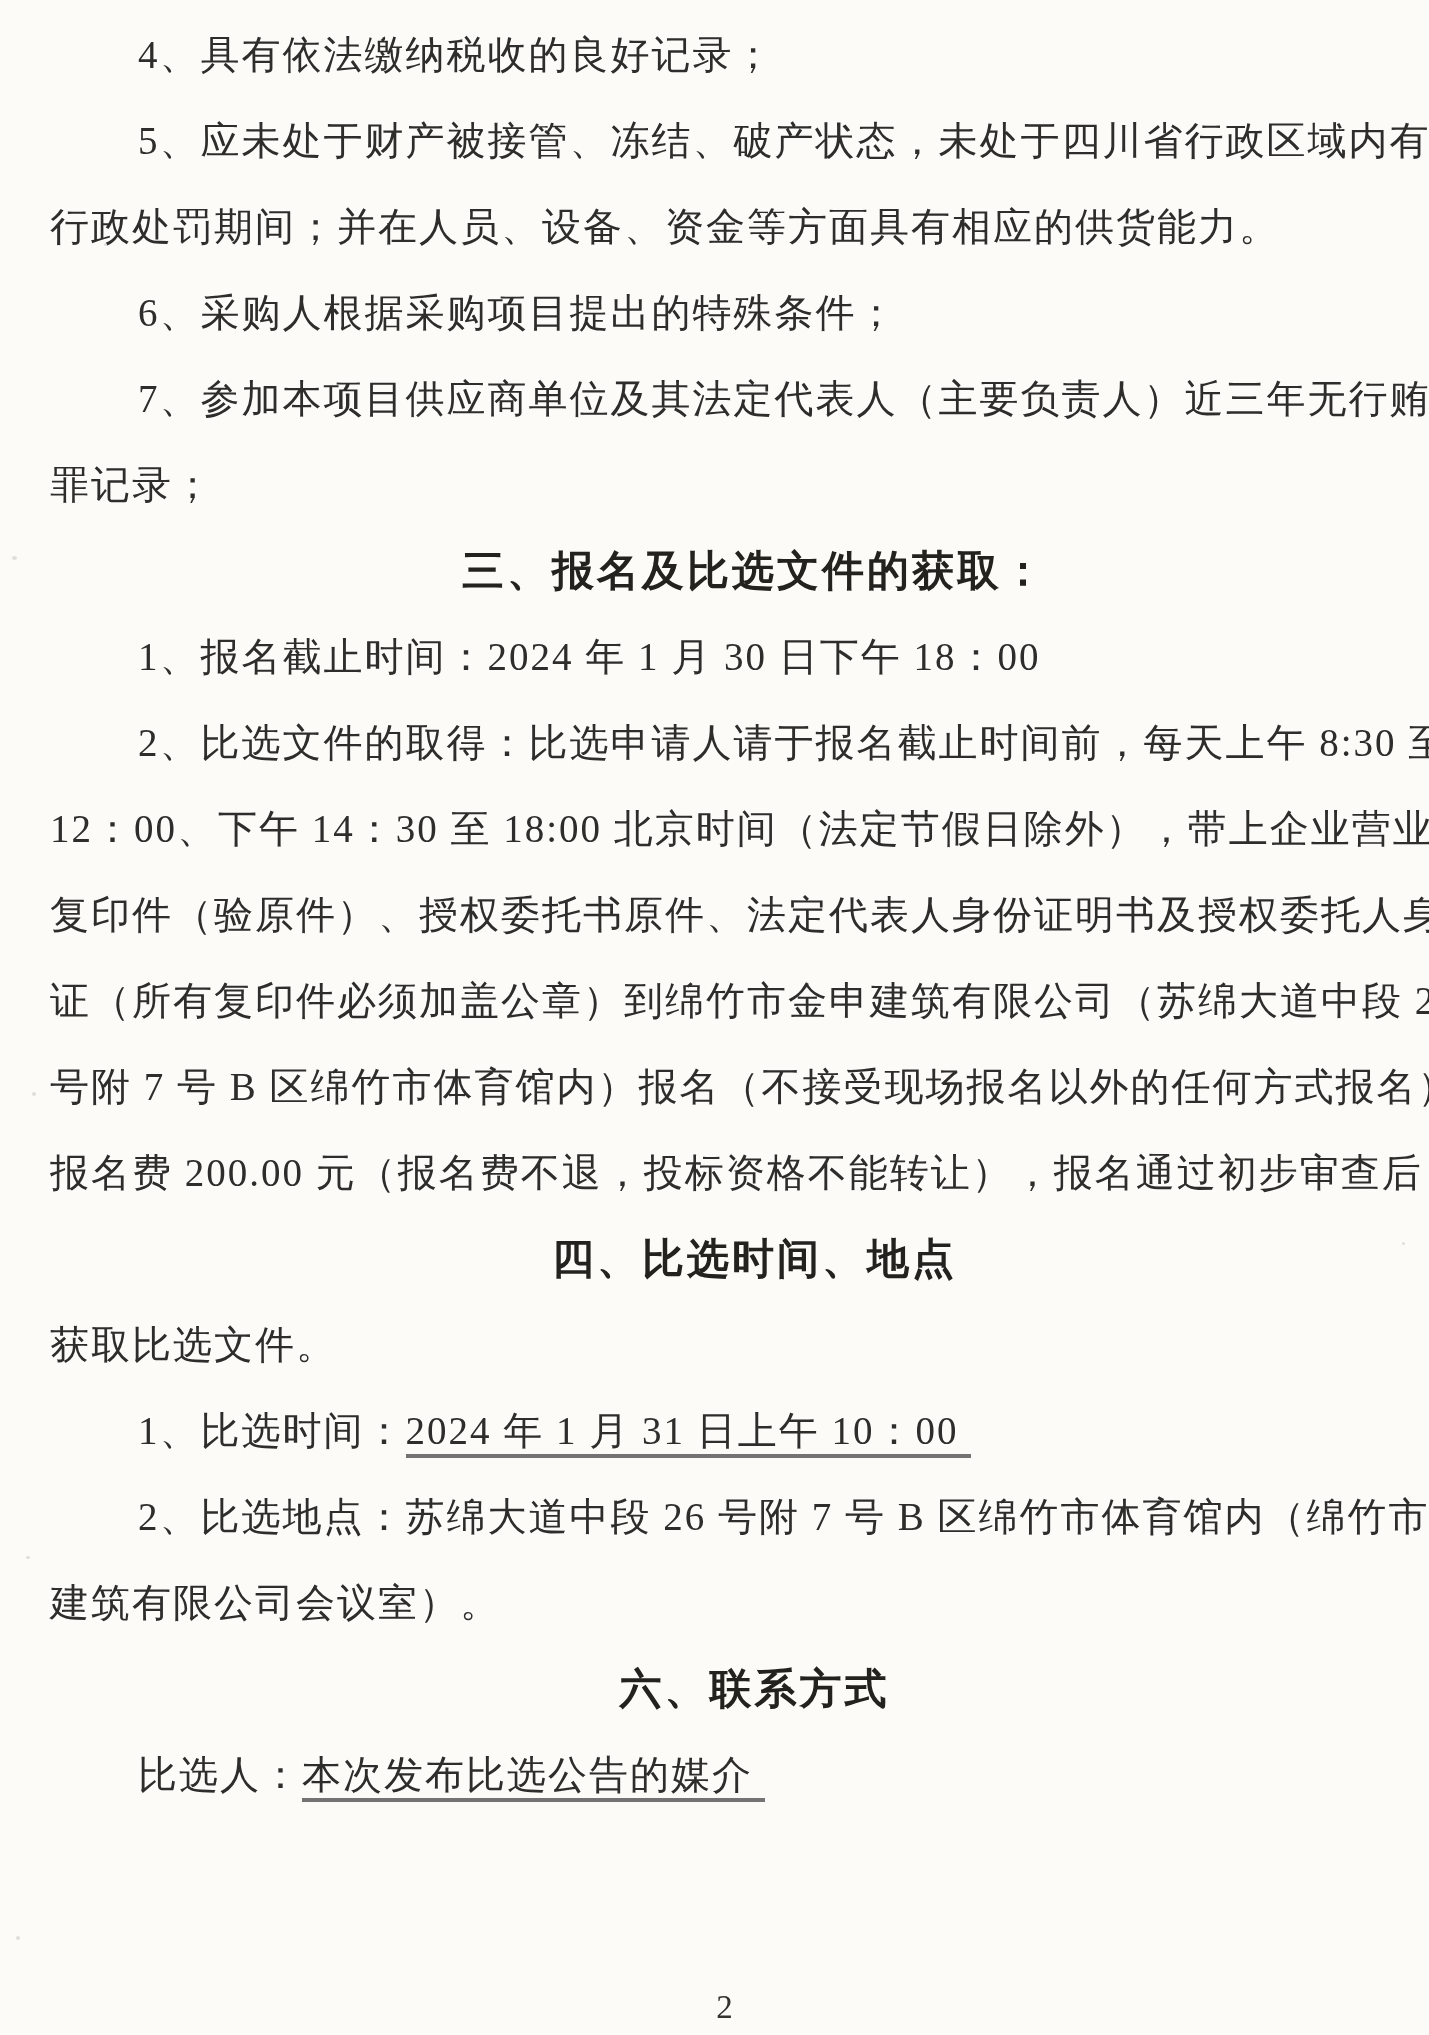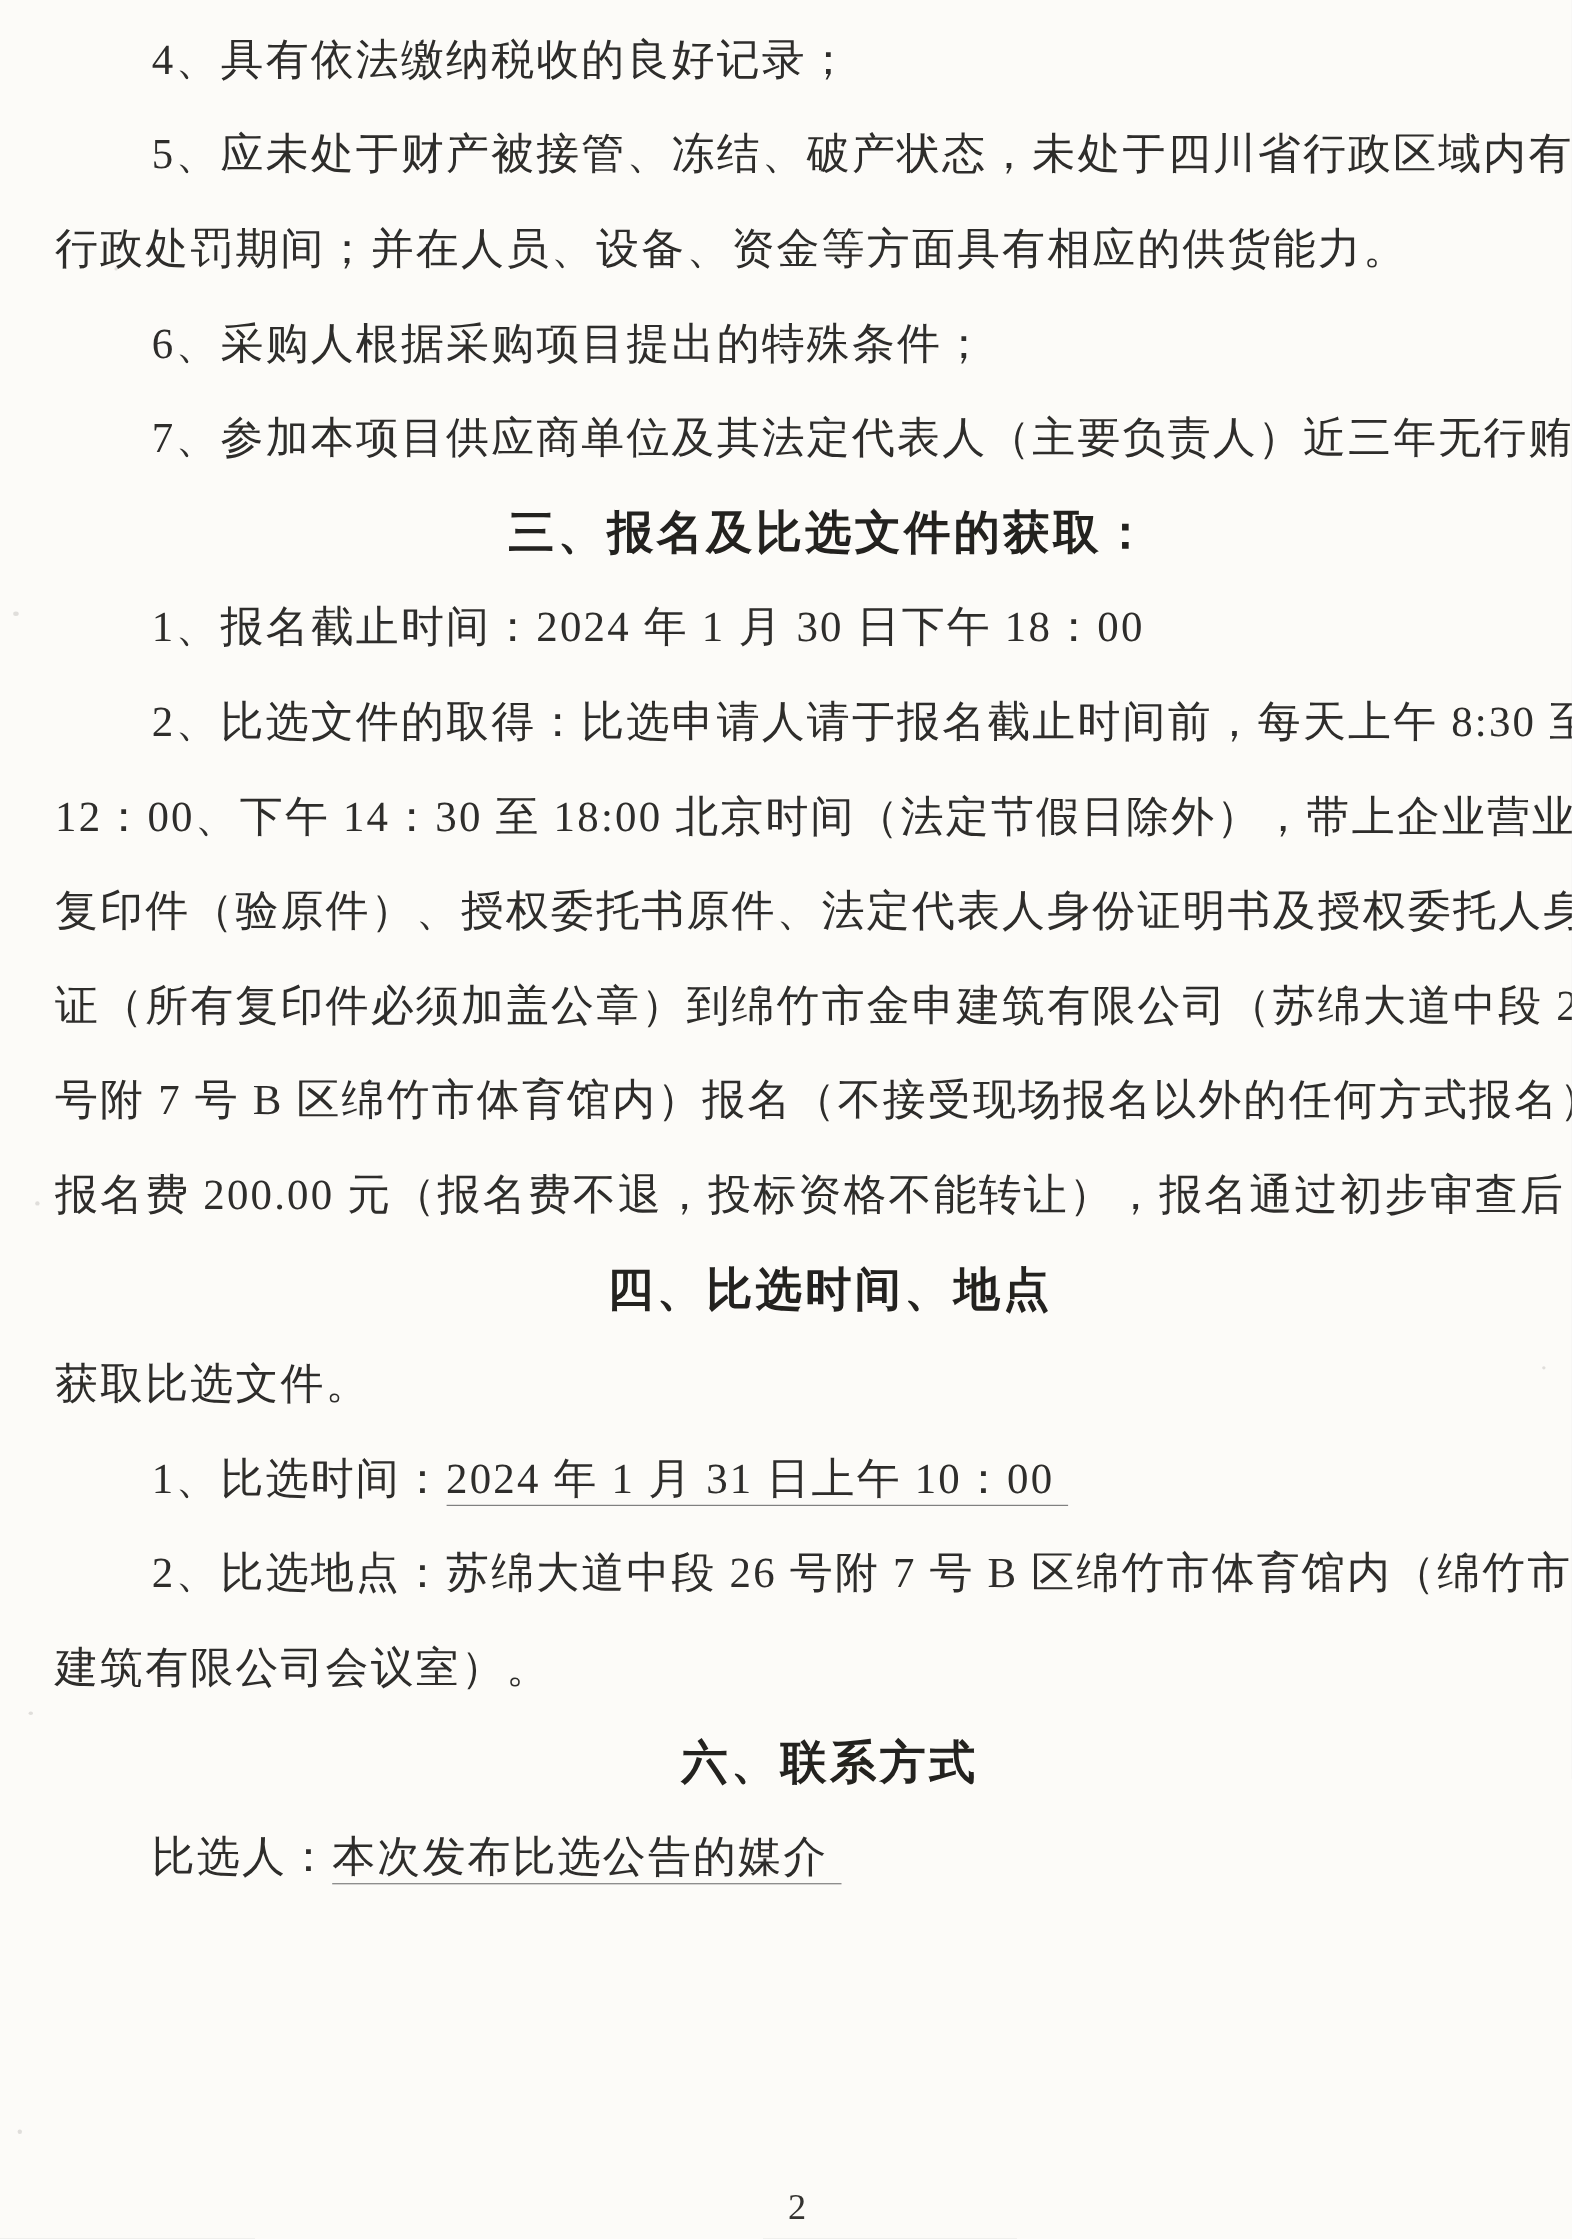--- a/index.html
+++ b/index.html
@@ -23,21 +23,21 @@
   .ind{text-indent:88px;}
   .jst{text-align:justify;text-align-last:justify;}
   .heading{
     font-weight:bold;
     font-size:42px;
     letter-spacing:3px;
     color:#23221f;
     text-align:center;
   }
   .u{
-    border-bottom:1px solid #737373;
+    border-bottom:4px solid #737373;
     padding-bottom:2px;
     padding-right:12px;
   }
   .mono{
     font-family:"Liberation Mono","DejaVu Sans Mono",monospace;
     font-size:36px;
     letter-spacing:0;
   }
   .pagenum{
     position:absolute;
@@ -53,20 +53,21 @@
 </head>
 <body>
 
 <div class="page">
   <div class="content">
       <p class="line ind"><span>4、具有依法缴纳税收的良好记录；</span></p>
       <p class="line ind jst"><span>5、应未处于财产被接管、冻结、破产状态，未处于四川省行政区域内有关</span></p>
       <p class="line"><span>行政处罚期间；并在人员、设备、资金等方面具有相应的供货能力。</span></p>
       <p class="line ind"><span>6、采购人根据采购项目提出的特殊条件；</span></p>
       <p class="line ind jst"><span>7、参加本项目供应商单位及其法定代表人（主要负责人）近三年无行贿犯</span></p>
+      <p class="line"><span>罪记录；</span></p>
       <p class="line heading ind"><span>三、报名及比选文件的获取：</span></p>
       <p class="line ind"><span>1、报名截止时间：2024 年 1 月 30 日下午 18：00</span></p>
       <p class="line ind jst"><span>2、比选文件的取得：比选申请人请于报名截止时间前，每天上午 8:30 至</span></p>
       <p class="line jst"><span>12：00、下午 14：30 至 18:00 北京时间（法定节假日除外），带上企业营业执照</span></p>
       <p class="line jst"><span>复印件（验原件）、授权委托书原件、法定代表人身份证明书及授权委托人身份</span></p>
       <p class="line jst"><span>证（所有复印件必须加盖公章）到绵竹市金申建筑有限公司（苏绵大道中段 26</span></p>
       <p class="line jst"><span>号附 7 号 B 区绵竹市体育馆内）报名（不接受现场报名以外的任何方式报名），</span></p>
       <p class="line jst"><span>报名费 200.00 元（报名费不退，投标资格不能转让），报名通过初步审查后，</span></p>
       <p class="line heading ind"><span>四、比选时间、地点</span></p>
       <p class="line"><span>获取比选文件。</span></p>

